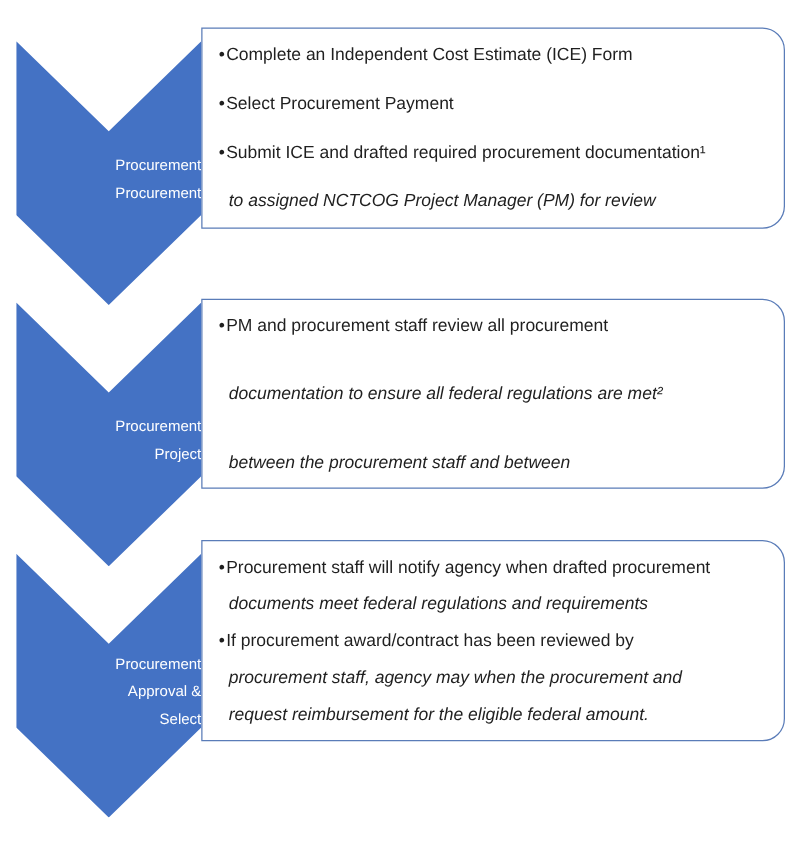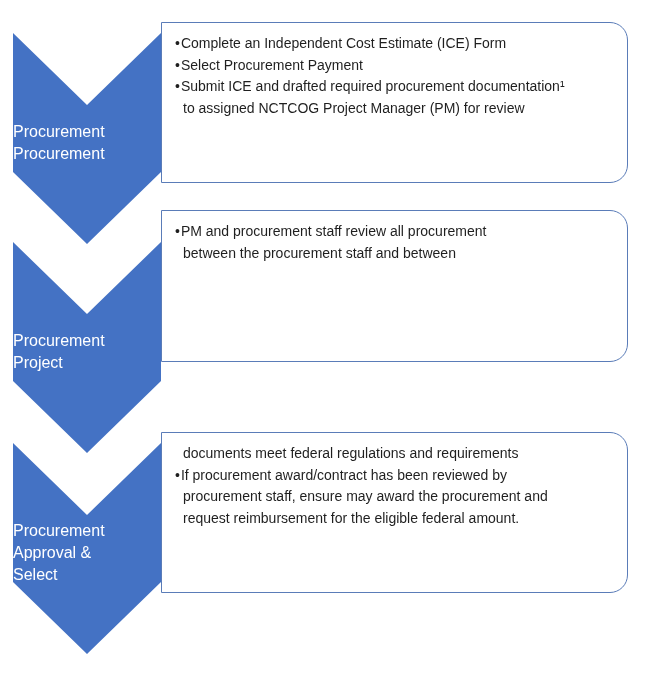--- a/index.html
+++ b/index.html
@@ -13,44 +13,44 @@
   .chev {
     position:absolute;
     left:13px;
     width:148px; height:211px;
   }
   .chev-label {
     position:absolute;
     left:13px;
     width:148px; height:110px;
     display:flex; flex-direction:column;
-    align-items:flex-start; justify-content:center;
+    align-items:flex-end; justify-content:center;
     color:#ffffff;
-    font-size:16px; line-height:22px;
+    font-size:12px; line-height:22px;
     text-align:center;
   }
   .box {
     position:absolute;
     left:161px;
     width:467px;
     box-sizing:border-box;
     border:1.5px solid #5a7cb8;
     border-radius:0 18px 18px 0;
     background:#ffffff;
-    display:flex; flex-direction:column; justify-content:flex-start;
+    display:flex; flex-direction:column; justify-content:space-between;
     padding:10px 16px 10px 13px;
   }
   .bullet-line {
     font-size:14px;
     line-height:21.5px;
     color:#1f1f1f;
     white-space:nowrap;
   }
   .bullet-line .bullet-dot { margin-right:1px; }
-  .bullet-line.cont { padding-left:8px; }
+  .bullet-line.cont { padding-left:8px;font-style:italic; }
 </style>
 </head>
 <body>
 
 <div class="page">
 
   <svg class="chev" style="top:33px" viewBox="0 0 148 211">
     <polygon points="0,0 74,72 148,0 148,139 74,211 0,139" fill="#4472C4"></polygon>
   </svg>
   <div class="chev-label" style="top:88px">
@@ -81,29 +81,33 @@
     </div>
     <div class="bullet-line first">
       <span class="bullet-dot">•</span><span>Select Procurement Payment</span>
     </div>
     <div class="bullet-line first">
       <span class="bullet-dot">•</span><span>Submit ICE and drafted required procurement documentation¹</span>
     </div>
     <div class="bullet-line cont">to assigned NCTCOG Project Manager (PM) for review</div>
   </div>
 
-  <div class="box" style="top:210px; height:152px">
+  <div class="box" style="top:239px; height:152px">
     <div class="bullet-line first">
       <span class="bullet-dot">•</span><span>PM and procurement staff review all procurement</span>
     </div>
+    <div class="bullet-line cont">documentation to ensure all federal regulations are met²</div>
     <div class="bullet-line cont">between the procurement staff and between</div>
   </div>
 
   <div class="box" style="top:432px; height:161px">
+    <div class="bullet-line first">
+      <span class="bullet-dot">•</span><span>Procurement staff will notify agency when drafted procurement</span>
+    </div>
     <div class="bullet-line cont">documents meet federal regulations and requirements</div>
     <div class="bullet-line first">
       <span class="bullet-dot">•</span><span>If procurement award/contract has been reviewed by</span>
     </div>
-    <div class="bullet-line cont">procurement staff, ensure may award the procurement and</div>
+    <div class="bullet-line cont">procurement staff, agency may when the procurement and</div>
     <div class="bullet-line cont">request reimbursement for the eligible federal amount.</div>
   </div>
 
 </div>
 
 </body></html>

